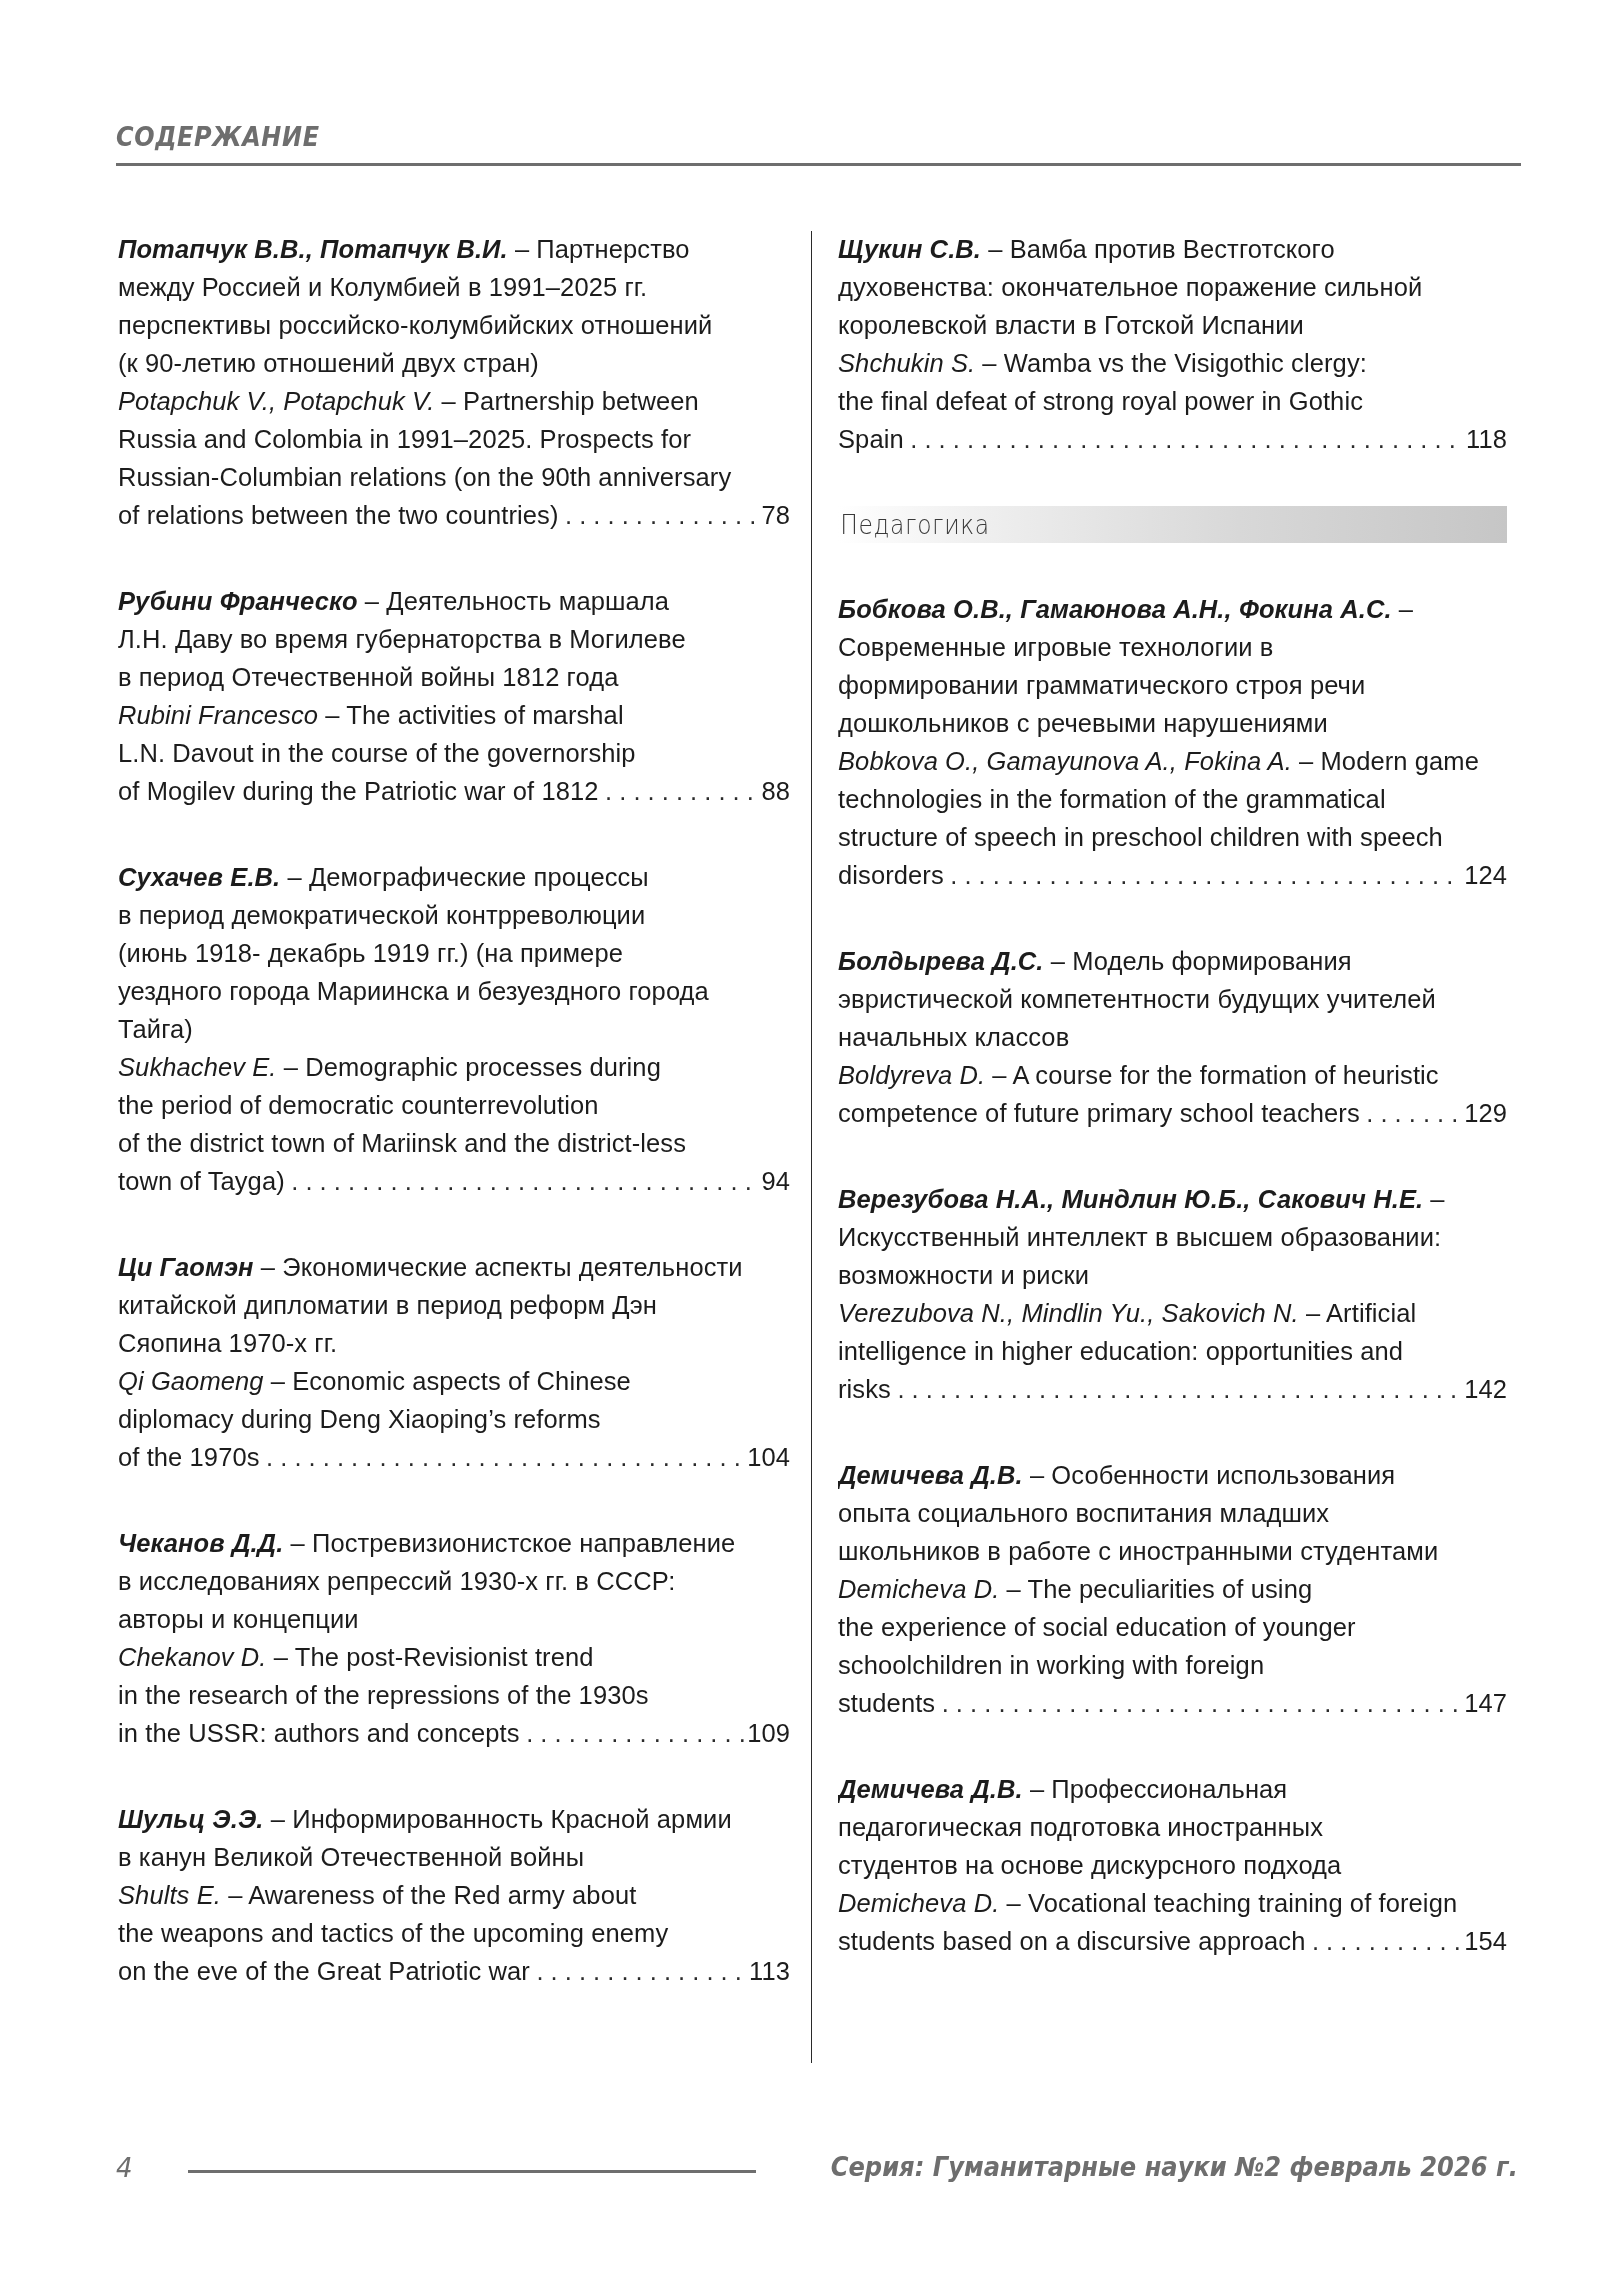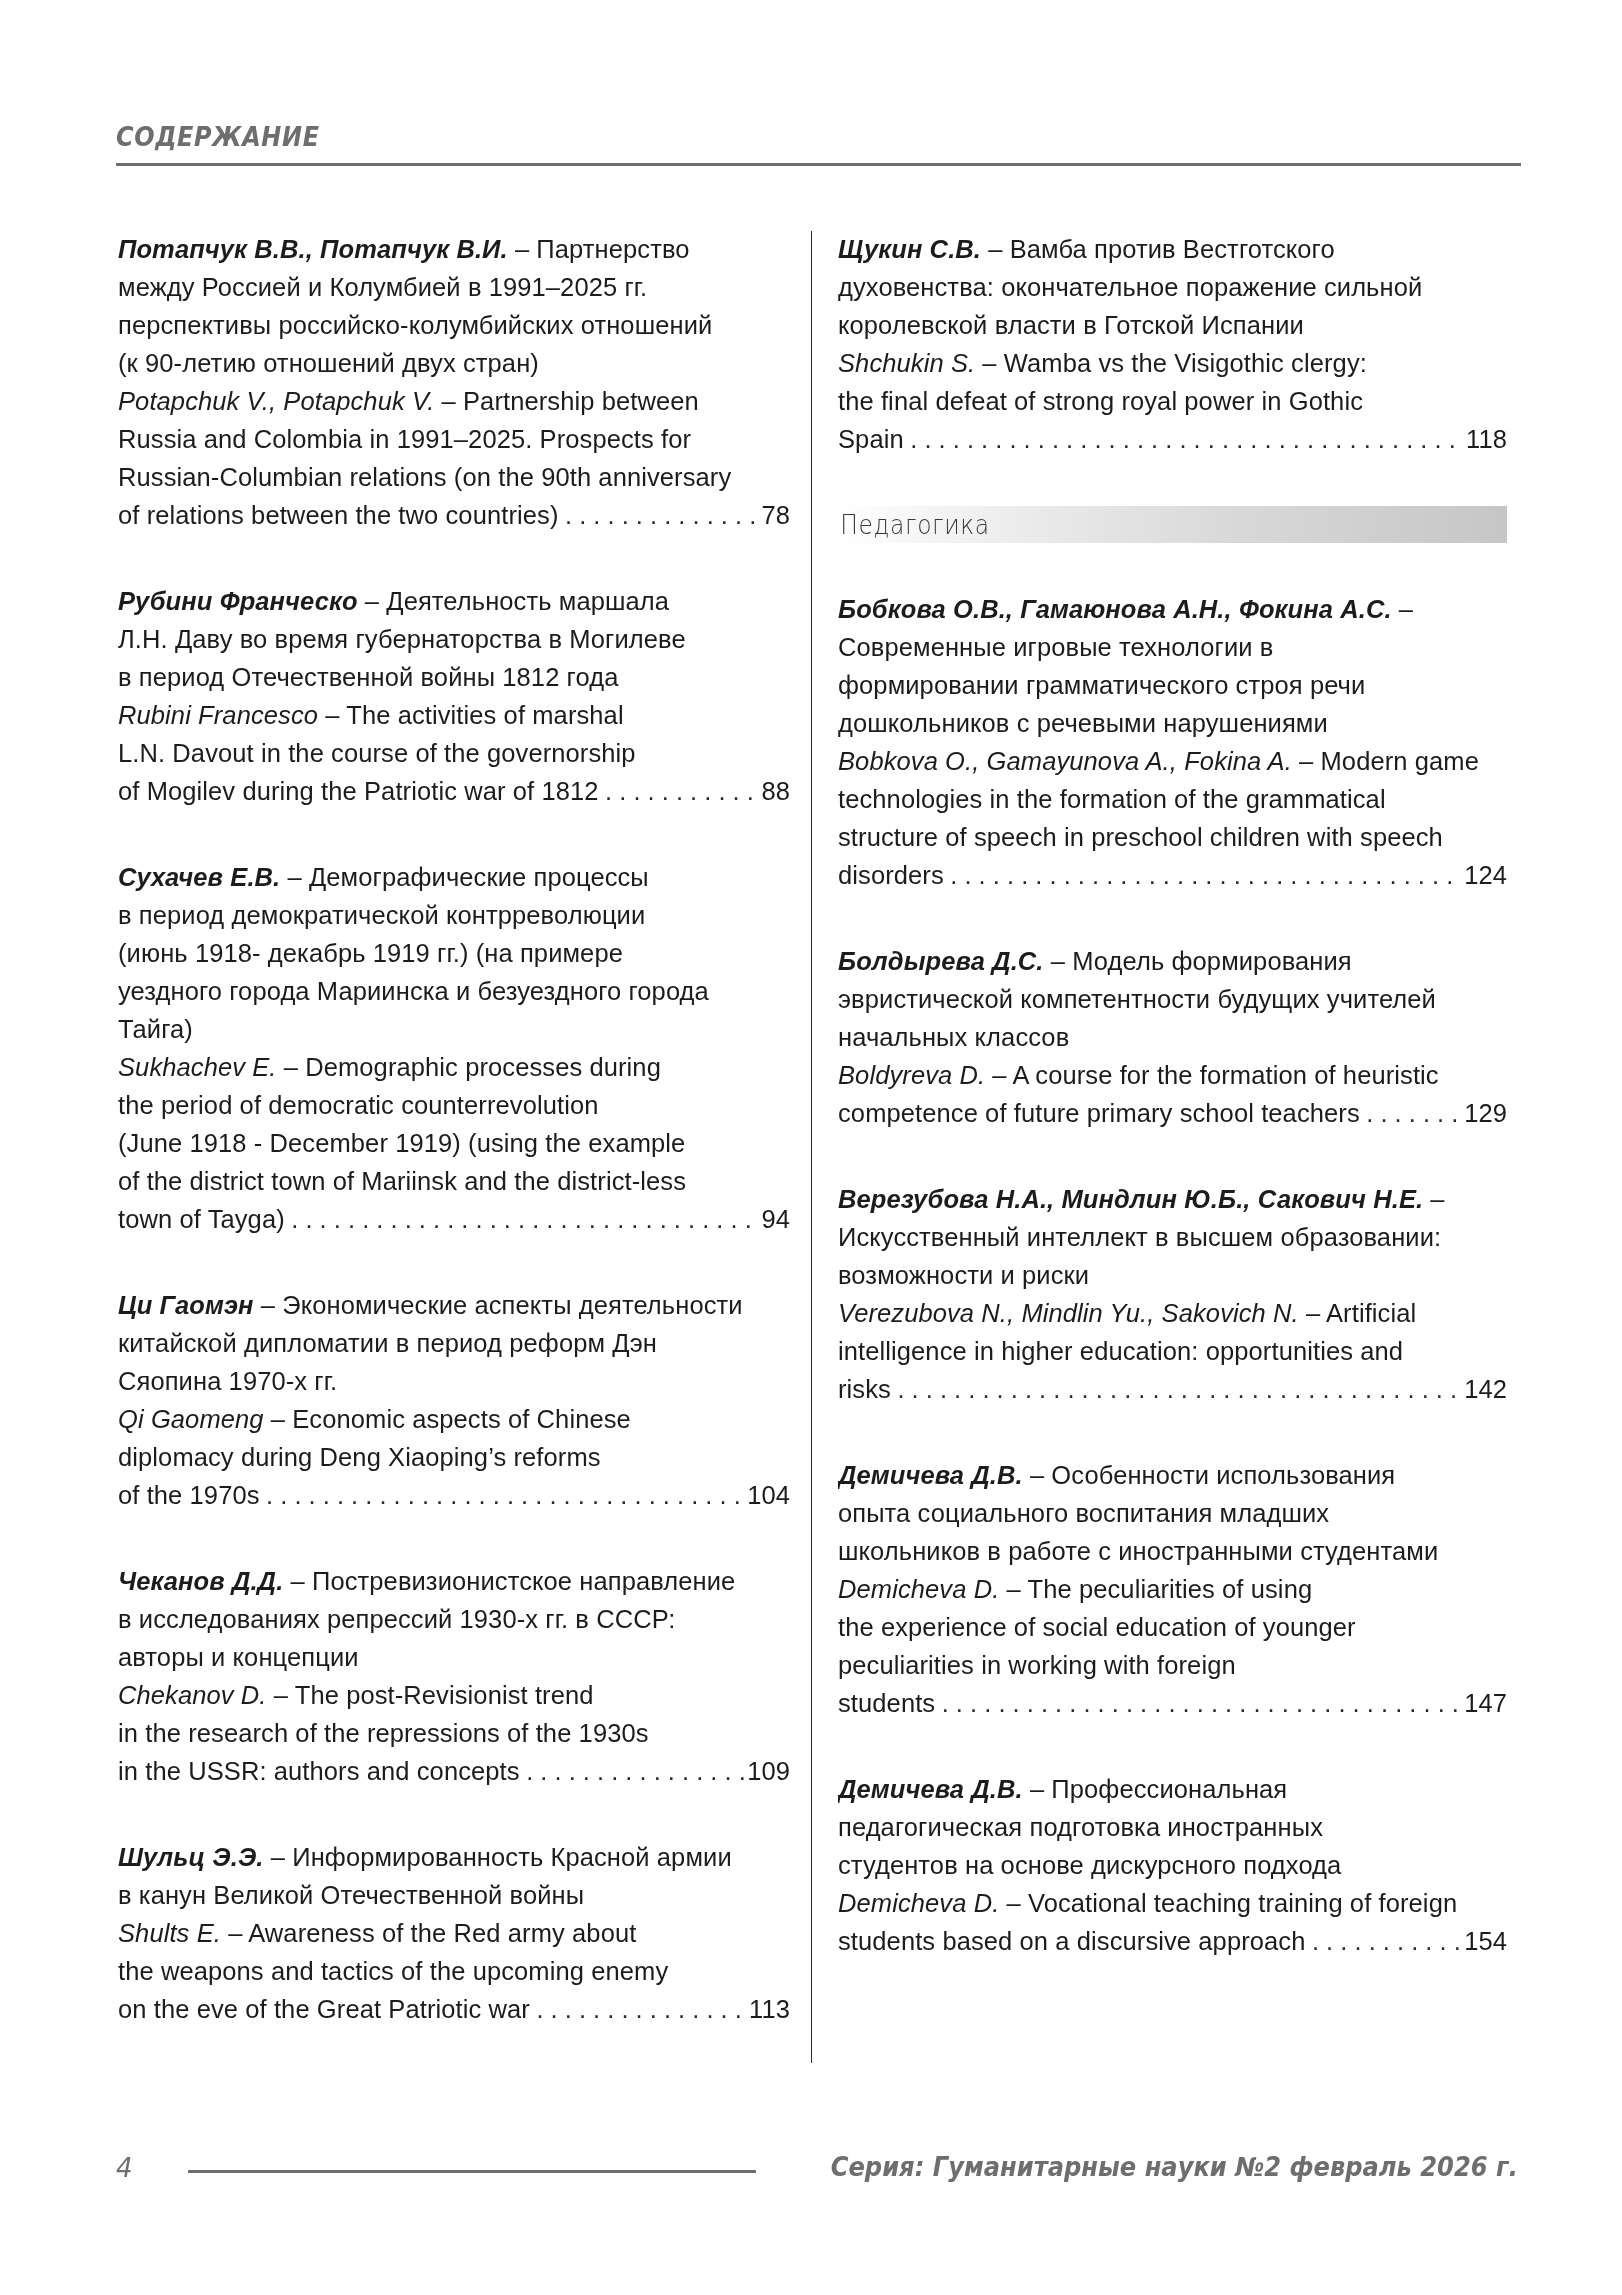--- a/index.html
+++ b/index.html
@@ -73,21 +73,20 @@
       </div>
     </div>
     <div class="entry">
       <div class="line"><span class="txt"><span class="ru-authors">Сухачев Е.В.</span><span> – Демографические процессы</span></span></div>
       <div class="line"><span class="txt"><span>в период демократической контрреволюции</span></span></div>
       <div class="line"><span class="txt"><span>(июнь 1918- декабрь 1919 гг.) (на примере</span></span></div>
       <div class="line"><span class="txt"><span>уездного города Мариинска и безуездного города</span></span></div>
       <div class="line"><span class="txt"><span>Тайга)</span></span></div>
       <div class="line"><span class="txt"><span class="en-authors">Sukhachev E.</span><span> – Demographic processes during</span></span></div>
       <div class="line"><span class="txt"><span>the period of democratic counterrevolution</span></span></div>
-      <div class="line"><span class="txt"><span>(June 1918 - December 1919) (using the example</span></span></div>
       <div class="line"><span class="txt"><span>of the district town of Mariinsk and the district-less</span></span></div>
       <div class="line last-line">
         <span class="txt"><span>town of Tayga)</span></span>
         <span class="leader"></span>
         <span class="pagenum">94</span>
       </div>
     </div>
     <div class="entry">
       <div class="line"><span class="txt"><span class="ru-authors">Ци Гаомэн</span><span> – Экономические аспекты деятельности</span></span></div>
       <div class="line"><span class="txt"><span>китайской дипломатии в период реформ Дэн</span></span></div>
@@ -180,21 +179,21 @@
           <span class="leader"></span>
           <span class="pagenum">142</span>
         </div>
       </div>
       <div class="entry">
         <div class="line"><span class="txt"><span class="ru-authors">Демичева Д.В.</span><span> – Особенности использования</span></span></div>
         <div class="line"><span class="txt"><span>опыта социального воспитания младших</span></span></div>
         <div class="line"><span class="txt"><span>школьников в работе с иностранными студентами</span></span></div>
         <div class="line"><span class="txt"><span class="en-authors">Demicheva D.</span><span> – The peculiarities of using</span></span></div>
         <div class="line"><span class="txt"><span>the experience of social education of younger</span></span></div>
-        <div class="line"><span class="txt"><span>peculiarities in working with foreign</span></span></div>
+        <div class="line"><span class="txt"><span>schoolchildren in working with foreign</span></span></div>
         <div class="line last-line">
           <span class="txt"><span>students</span></span>
           <span class="leader"></span>
           <span class="pagenum">147</span>
         </div>
       </div>
       <div class="entry">
         <div class="line"><span class="txt"><span class="ru-authors">Демичева Д.В.</span><span> – Профессиональная</span></span></div>
         <div class="line"><span class="txt"><span>педагогическая подготовка иностранных</span></span></div>
         <div class="line"><span class="txt"><span>студентов на основе дискурсного подхода</span></span></div>

